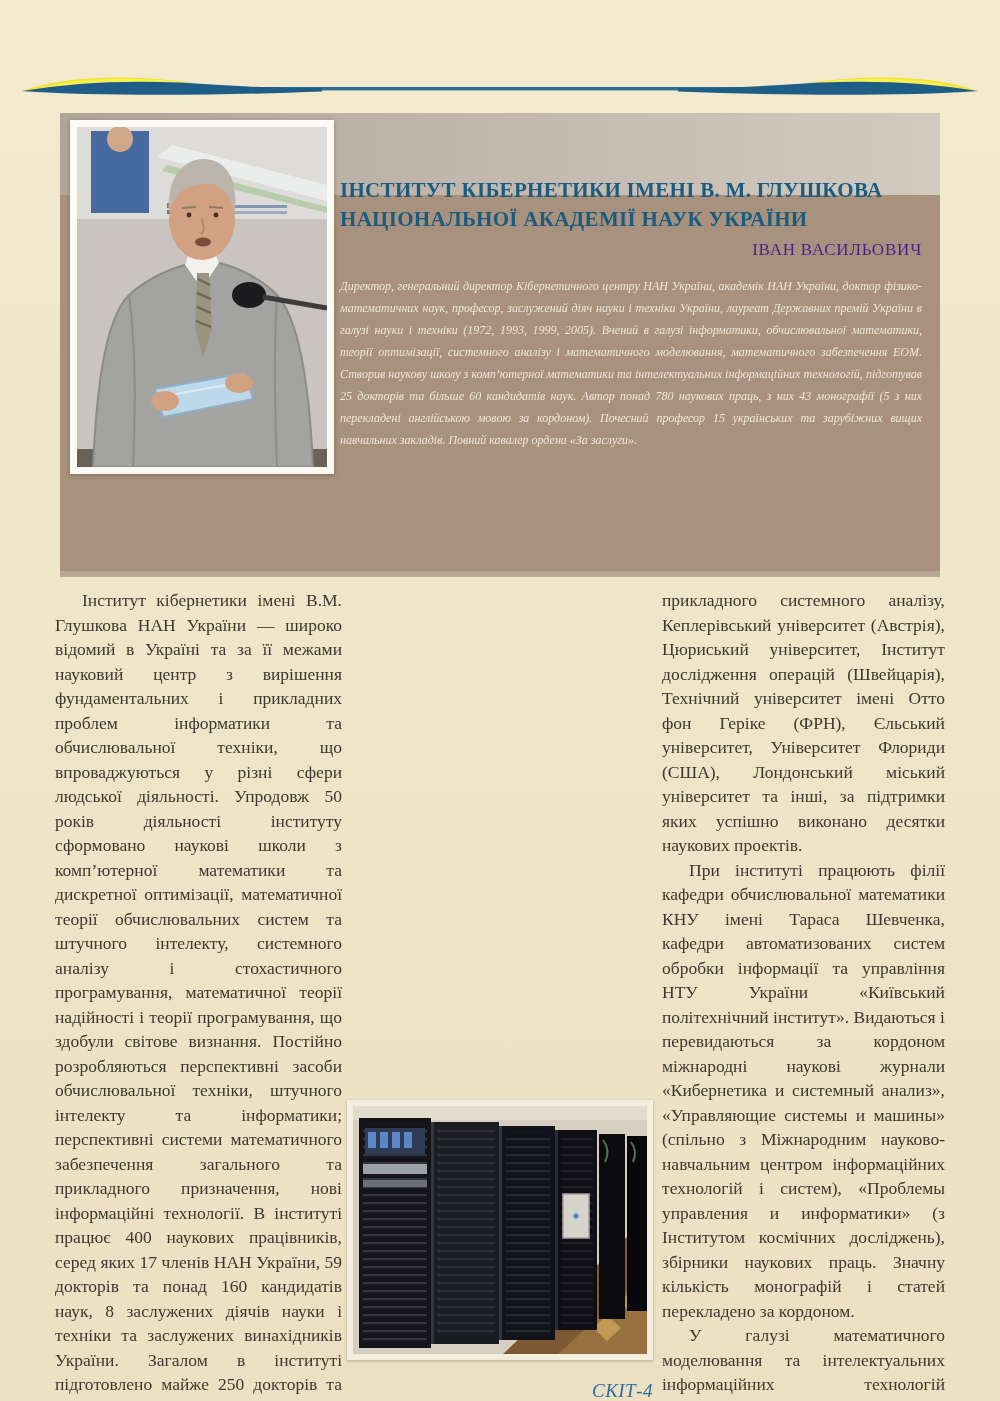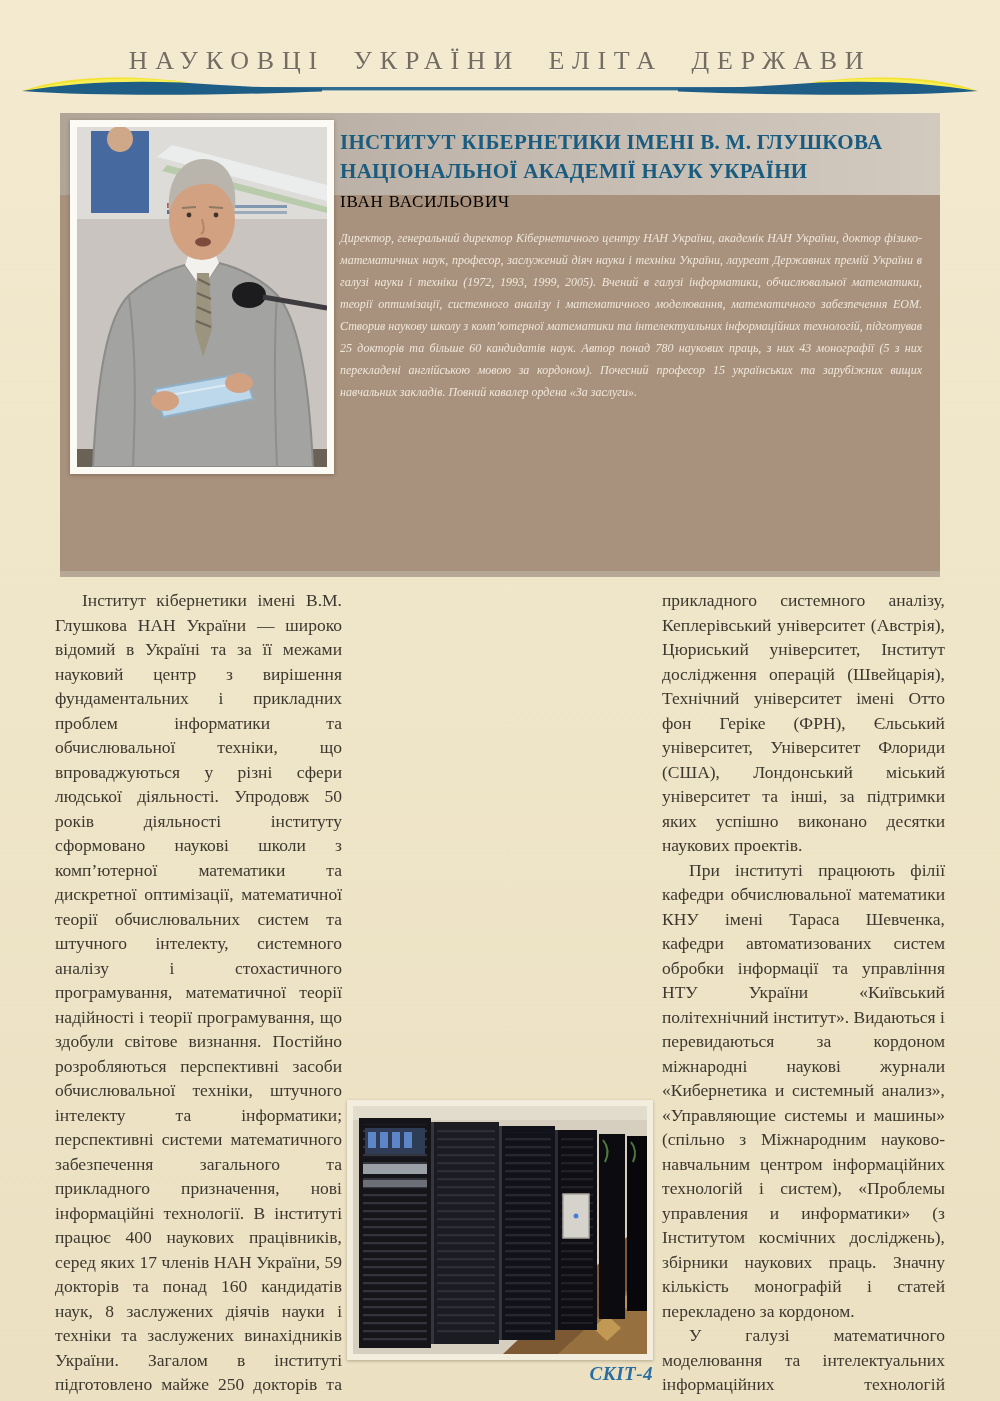--- a/index.html
+++ b/index.html
@@ -12,56 +12,55 @@
       font-size:26px;color:#756c5f;letter-spacing:0.30em;word-spacing:0.55em;
       text-shadow:0 1px 0 rgba(255,255,255,.5);}
   .header-rule{position:absolute;top:70px;left:20px;width:960px;height:34px;}
 
   
   .profile-box{position:absolute;left:60px;top:113px;width:880px;height:464px;
       background:#a8917d;overflow:hidden;}
   .profile-band{position:absolute;left:0;top:0;width:100%;height:82px;
       background:linear-gradient(90deg,#b1a598 0%,#c4bab0 55%,#d3cabf 100%);}
   .profile-strip{position:absolute;left:0;bottom:0;width:100%;height:6px;background:#bdb1a2;opacity:.7;}
-  .pcontent{position:relative;height:100%;padding:0 18px 0 0;box-sizing:border-box;}
+  .pcontent{position:relative;height:100%;padding:0 18px 0 0;box-sizing:border-box;margin-top:48px;}
   .photo-spacer{float:left;width:280px;height:356px;}
   .photo-frame{position:absolute;left:10px;top:7px;width:250px;height:340px;
       border:7px solid #fcfaf5;box-shadow:0 1px 4px rgba(60,40,20,.35);background:#c9c4bf;}
   .photo-frame svg{display:block;width:250px;height:340px;}
   .institute{margin:0;padding:15px 14px 0 0;font-size:21px;font-weight:bold;
       line-height:29px;color:#1a5c80;letter-spacing:.3px;}
   .surname{margin-top:36px;font-size:28px;line-height:34px;color:#fbf8f2;letter-spacing:1.5px;}
-  .givennames{margin-top:6px;font-size:17px;line-height:20px;color:#000000;letter-spacing:.8px;}
+  .givennames{margin-top:6px;font-size:17px;line-height:20px;color:#4c1d95;letter-spacing:.8px;text-align:right;}
   .bio{margin:15px 0 0 0;font-style:italic;font-size:12px;line-height:22px;
       color:#f0e8db;text-align:justify;}
 
   
   .col{position:absolute;top:588px;width:433px;color:#3d382f;font-size:17.5px;
       line-height:24.5px;text-align:justify;}
   .col-left{left:55px;}
   .col-right{left:512px;}
   .col p{margin:0;}
   .indent{text-indent:27px;}
   .spacer-r{float:right;width:146px;height:296px;margin-top:512px;}
   .spacer-l{float:left;width:150px;height:300px;margin-top:497px;}
 
   
   .server-figure{position:absolute;left:347px;top:1100px;width:306px;margin:0;}
   .server-frame{border:6px solid #f2eddd;width:294px;height:248px;
       box-shadow:0 1px 3px rgba(60,40,20,.3);background:#d6cfc0;}
   .server-frame svg{display:block;width:294px;height:248px;}
-  .server-caption{margin-top:3px;text-align:right;font-style:italic;font-weight:bold;
+  .server-caption{margin-top:20px;text-align:right;font-style:italic;font-weight:normal;
       font-size:19px;color:#2a6da0;letter-spacing:.5px;}
 </style>
 </head>
 <body>
 
 <div class="page">
 
-  <div class="header-title">НАУКОВЦІ УКРАЇНИ ЕЛІТА ДЕРЖАВИ</div>
   <svg class="header-rule" viewBox="0 0 960 34" xmlns="http://www.w3.org/2000/svg">
     <rect x="150" y="17" width="660" height="3.4" fill="#2d6d92"></rect>
     <g>
       <path d="M2,21 C40,7 100,3 175,13 C120,8 58,14 2,21 Z" fill="#f3e22e"></path>
       <path d="M4,21.5 C48,9 105,5 168,12.5 L163,15 C110,11 55,16 4,21.5 Z" fill="#f7ef55"></path>
       <path d="M2,21 C60,11 130,9 200,15 C240,17.5 262,18 302,18.3 L302,21.5 C200,25.5 80,26.5 2,21 Z" fill="#1d5d86"></path>
     </g>
     <g transform="translate(960,0) scale(-1,1)">
       <path d="M2,21 C40,7 100,3 175,13 C120,8 58,14 2,21 Z" fill="#f3e22e"></path>
       <path d="M4,21.5 C48,9 105,5 168,12.5 L163,15 C110,11 55,16 4,21.5 Z" fill="#f7ef55"></path>

